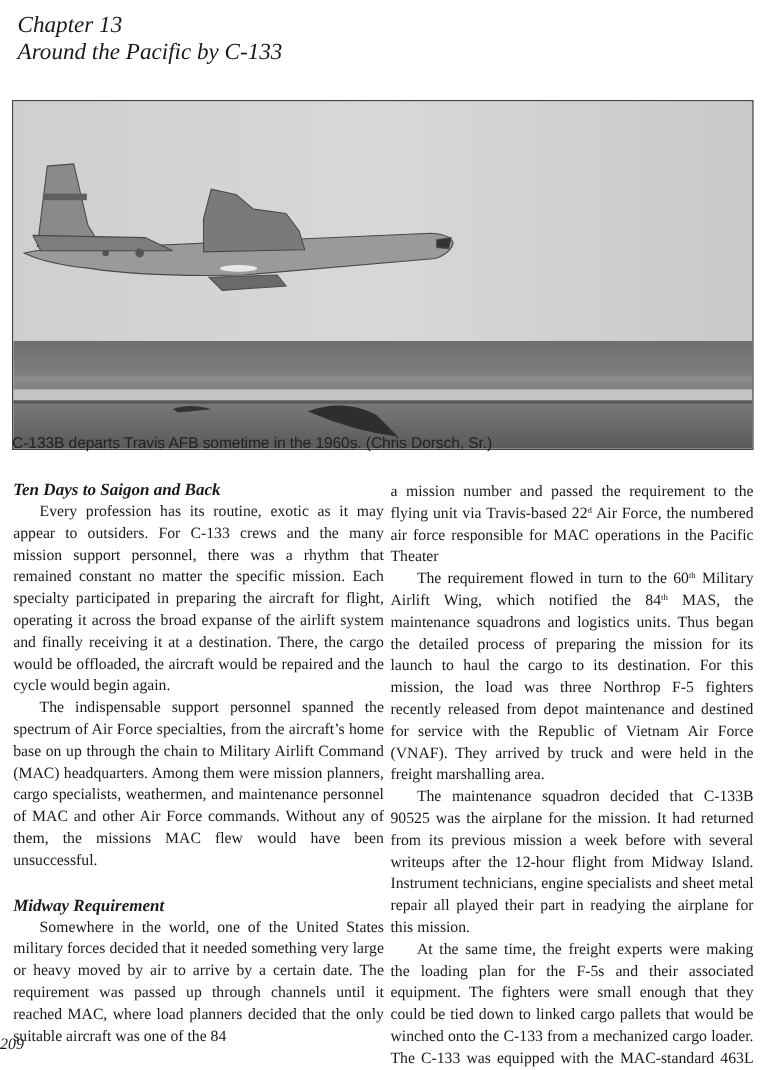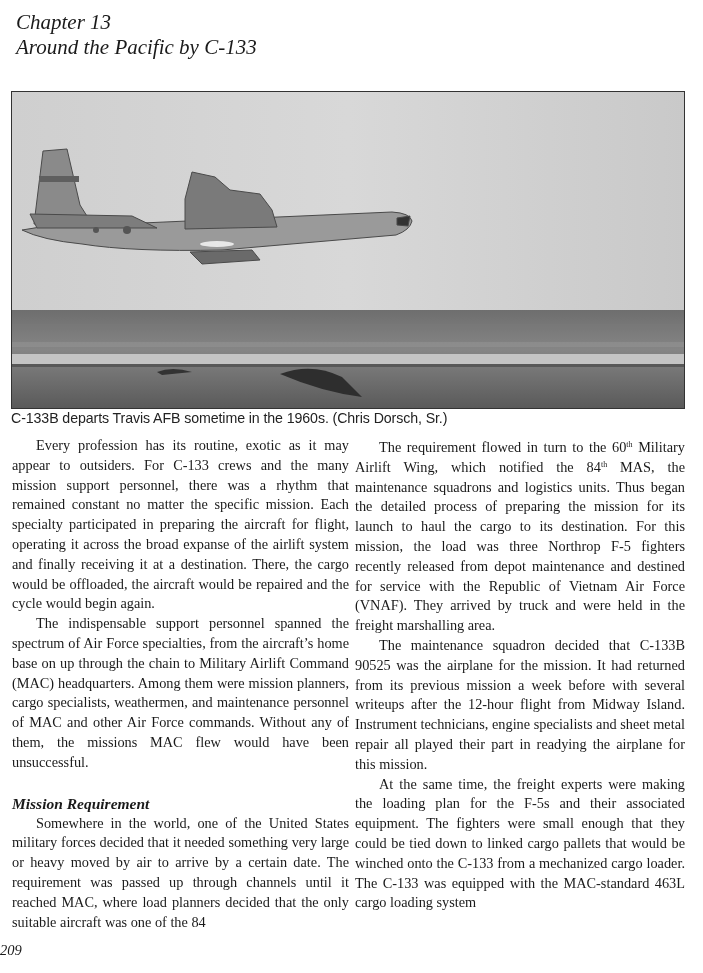--- a/index.html
+++ b/index.html
@@ -6,21 +6,21 @@
   body { width:703px; height:973px; position:relative; overflow:hidden;
          font-family:"Liberation Serif", serif; color:#1a1a1a; }
   .chapter-head { position:absolute; left:0; width:697px; font-style:italic;padding-left:16px; }
   #chap-num { top:10px; font-size:21px; font-weight:normal; line-height:24px; }
   #chap-title { top:34px; font-size:21px; font-weight:normal; line-height:26px; }
 
   #photo { position:absolute; left:11px; top:91px; width:672px; height:316px;
            border:1.5px solid #333; overflow:hidden; background:#d4d4d4; }
   #photo svg { display:block; }
 
-  #caption { position:absolute; left:11px; top:410px; font-family:"Liberation Sans", sans-serif;
+  #caption { position:absolute; left:11px; top:395px; font-family:"Liberation Sans", sans-serif;
              font-size:14.2px; color:#222; letter-spacing:-0.1px; }
 
   .col { position:absolute; top:436px; width:337px; font-size:14.3px; line-height:19.8px;
          text-align:justify; }
   #col-left { left:12px; }
   #col-right { left:355px; top:438px; width:330px; }
   .col h3 { margin:0; font-size:15.5px; font-weight:bold; font-style:italic; line-height:20px; }
   .col p { margin:0; text-indent:24px; }
   .col p.noindent { text-indent:0; }
   .col .gap { height:21px; }
@@ -68,26 +68,28 @@
       <circle cx="115" cy="138" r="4" fill="#555" stroke="none"></circle>
       <circle cx="84" cy="138" r="3" fill="#555" stroke="none"></circle>
       <path d="M 385 126 L 398 124 L 396 134 L 385 133 Z" fill="#333"></path>
     </g>
   </svg>
 </div>
 
 <div id="caption">C-133B departs Travis AFB sometime in the 1960s. (Chris Dorsch, Sr.)</div>
 
 <div class="col" id="col-left">
+  <h3>Ten Days to Saigon and Back</h3>
   <p>Every profession has its routine, exotic as it may appear to outsiders. For C-133 crews and the many mission support personnel, there was a rhythm that remained constant no matter the specific mission. Each specialty participated in preparing the aircraft for flight, operating it across the broad expanse of the airlift system and finally receiving it at a destination. There, the cargo would be offloaded, the aircraft would be repaired and the cycle would begin again.</p>
   <p>The indispensable support personnel spanned the spectrum of Air Force specialties, from the aircraft’s home base on up through the chain to Military Airlift Command (MAC) headquarters. Among them were mission planners, cargo specialists, weathermen, and maintenance personnel of MAC and other Air Force commands. Without any of them, the missions MAC flew would have been unsuccessful.</p>
   <div class="gap"></div>
-  <h3>Mission Requirement</h3>
+  <h3>Midway Requirement</h3>
   <p><span>Somewhere in the world, one of the United States military forces decided that it needed something very large or heavy moved by air to arrive by a certain date. The requirement was passed up through channels until it reached MAC, where load planners decided that the only suitable aircraft was one of the 84</span></p>
 </div>
 
 <div class="col" id="col-right">
+  <p class="noindent"><span>a mission number and passed the requirement to the flying unit via Travis-based 22</span><sup>d</sup><span> Air Force, the numbered air force responsible for MAC operations in the Pacific Theater</span></p>
   <p><span>The requirement flowed in turn to the 60</span><sup>th</sup><span> Military Airlift Wing, which notified the 84</span><sup>th</sup><span> MAS, the maintenance squadrons and logistics units. Thus began the detailed process of preparing the mission for its launch to haul the cargo to its destination. For this mission, the load was three Northrop F-5 fighters recently released from depot maintenance and destined for service with the Republic of Vietnam Air Force (VNAF). They arrived by truck and were held in the freight marshalling area.</span></p>
   <p>The maintenance squadron decided that C-133B 90525 was the airplane for the mission. It had returned from its previous mission a week before with several writeups after the 12-hour flight from Midway Island. Instrument technicians, engine specialists and sheet metal repair all played their part in readying the airplane for this mission.</p>
   <p><span>At the same time, the freight experts were making the loading plan for the F-5s and their associated equipment. The fighters were small enough that they could be tied down to linked cargo pallets that would be winched onto the C-133 from a mechanized cargo loader. The C-133 was equipped with the MAC-standard 463L cargo loading system</span></p>
 </div>
 
 <div id="page-num">209</div>
 
 </body></html>

